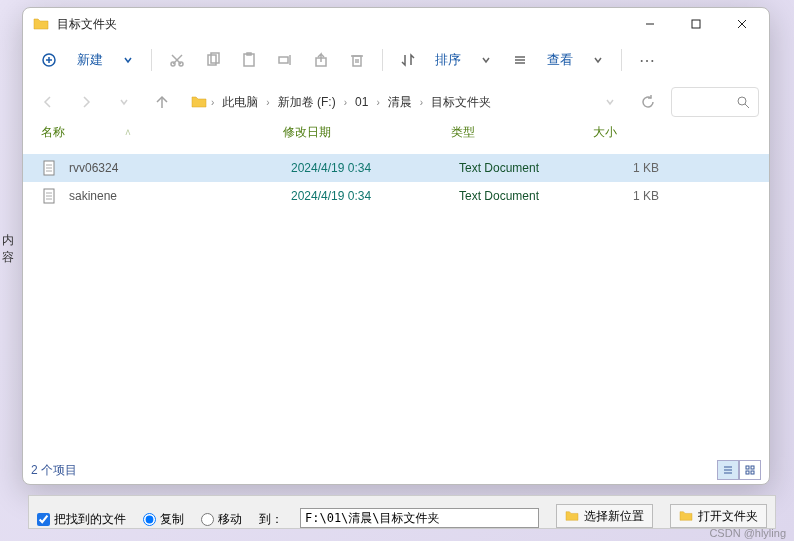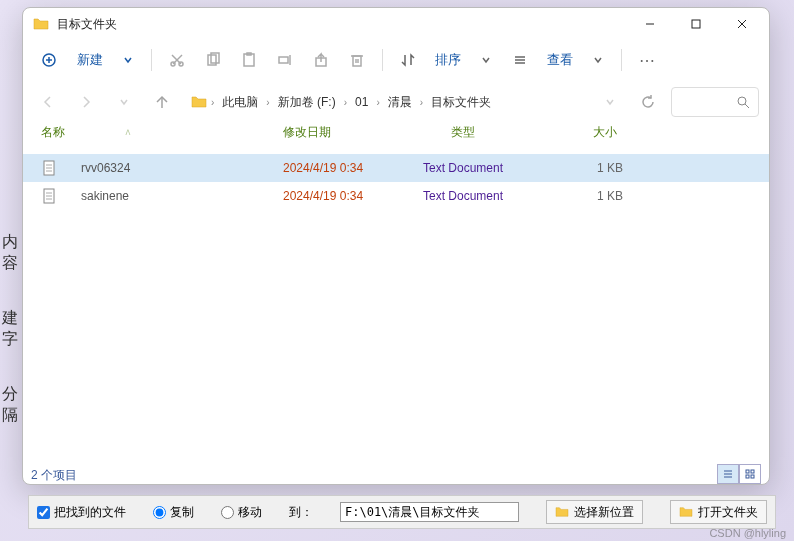--- a/index.html
+++ b/index.html
@@ -1,17 +1,17 @@
 <!DOCTYPE html>
 <html><head>
 <meta charset="utf-8">
 <style>
 * { margin: 0; padding: 0; box-sizing: border-box; font-family: "Segoe UI", "Microsoft YaHei", sans-serif; }
 body { width: 794px; height: 541px; background: linear-gradient(135deg, #e8e3f5 0%, #ddd7ed 100%); position: relative; overflow: hidden; }
-.left-strip { position: absolute; left: 0; top: 230px; width: 20px; display: flex; flex-direction: column; gap: 30px; font-size: 16px; color: #333; }
+.left-strip { position: absolute; left: 0; top: 230px; width: 20px; display: flex; flex-direction: row; gap: 30px; font-size: 12px; color: #333; }
 .left-strip div { writing-mode: horizontal-tb; padding: 2px; }
 .window { position: absolute; left: 22px; top: 7px; width: 748px; height: 478px; background: #fff; border: 1px solid #bbb; border-radius: 8px; box-shadow: 0 8px 32px rgba(0,0,0,0.2); display: flex; flex-direction: column; }
 .titlebar { height: 32px; display: flex; align-items: center; padding: 0 4px 0 10px; }
 .titlebar .folder-icon { width: 16px; height: 14px; margin-right: 8px; }
 .titlebar .title { font-size: 12px; color: #222; flex: 1; }
 .win-ctrl { display: flex; }
 .win-ctrl div { width: 46px; height: 30px; display: flex; align-items: center; justify-content: center; font-size: 12px; color: #222; }
 .toolbar { height: 40px; display: flex; align-items: center; padding: 0 10px; gap: 6px; }
 .tb-btn { height: 32px; padding: 0 8px; display: flex; align-items: center; gap: 20px; font-size: 13px; color: #1a5aa8; border-radius: 4px; }
 .tb-icon { width: 30px; height: 30px; display: flex; align-items: center; justify-content: center; opacity: 0.55; }
@@ -27,30 +27,30 @@
 .search { width: 88px; height: 30px; border: 1px solid #ddd; border-radius: 4px; display: flex; align-items: center; justify-content: flex-end; padding: 0 8px; }
 .headers { height: 30px; display: flex; align-items: flex-start; font-size: 12px; color: #4d7c0f; padding: 0 0 0 18px; border-bottom: 0; }
 .col-name { width: 242px; display: flex; align-items: center; gap: 60px; }
 .col-date { width: 140px; }
 .col-type { width: 142px; margin-left: 28px; }
 .col-size { width: 64px; text-align: left; }
 .hdr-sort { opacity: 0.4; font-size: 10px; }
 .filelist { flex: 1; overflow: hidden; position: relative; }
 .row { height: 28px; display: flex; align-items: center; padding: 0 0 0 18px; font-size: 12px; color: #555; }
 .row.selected { background: #d6e8f7; }
-.row .fname { width: 242px; display: flex; align-items: center; gap: 24px; }
-.row .fdate { width: 140px; color: #c2410c; }
-.row .ftype { width: 142px; color: #4c1d95; }
+.row .fname { width: 242px; display: flex; align-items: center; gap: 12px; }
+.row .fdate { width: 140px; color: #0f766e; margin-left: 8px; }
+.row .ftype { width: 142px; color: #14532d; margin-left: 28px; }
 .row .fsize { width: 64px; text-align: right; color: #666; padding-right: 6px; }
 .file-icon { width: 16px; height: 16px; }
-.statusbar { height: 28px; display: flex; align-items: flex-end; padding: 0 8px; font-size: 12px; color: #3a5a9a; justify-content: space-between; }
+.statusbar { height: 28px; display: flex; align-items: center; padding: 0 8px; font-size: 12px; color: #3a5a9a; justify-content: space-between; }
 .view-toggle { display: flex; }
 .vt { width: 22px; height: 20px; border: 1px solid #aac; display: flex; align-items: center; justify-content: center; }
 .vt.active { background: #d6e8f7; }
-.bottombar { position: absolute; left: 28px; bottom: 12px; width: 748px; height: 34px; background: #f0f0f0; border: 1px solid #ccc; display: flex; align-items: center; gap: 27px; font-size: 12px; padding: 0 8px; }
+.bottombar { position: absolute; left: 28px; bottom: 12px; width: 748px; height: 34px; background: #f0f0f0; border: 1px solid #ccc; display: flex; align-items: flex-end; gap: 17px; font-size: 12px; padding: 0 8px; }
 .cb { display: flex; align-items: center; gap: 4px; }
 .cb input { accent-color: #1a73e8; }
 .radio { display: flex; align-items: center; gap: 4px; }
 .path-input { flex: 1; height: 20px; border: 1px solid #999; background: #fff; padding: 0 4px; font-size: 12px; font-family: Consolas, monospace; }
 .btn { height: 24px; padding: 3px 8px; background: #f6f6f6; border: 1px solid #bbb; display: flex; align-items: center; gap: 5px; font-size: 12px; }
 .small-folder { width: 14px; height: 12px; }
 .watermark { position: absolute; right: 8px; bottom: 2px; font-size: 11px; color: rgba(100,100,100,0.6); }
 svg.folder-y { fill: #f7c948; stroke: #d4a020; stroke-width: 0.5; }
 svg.doc-ic rect { fill: #fff; stroke: #888; }
 svg.doc-ic line { stroke: #aaa; stroke-width: 1; }

